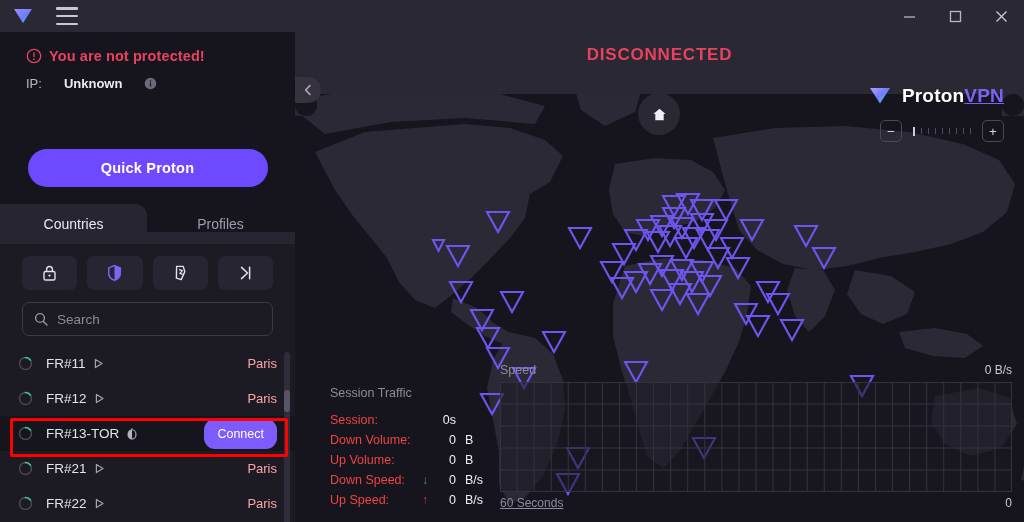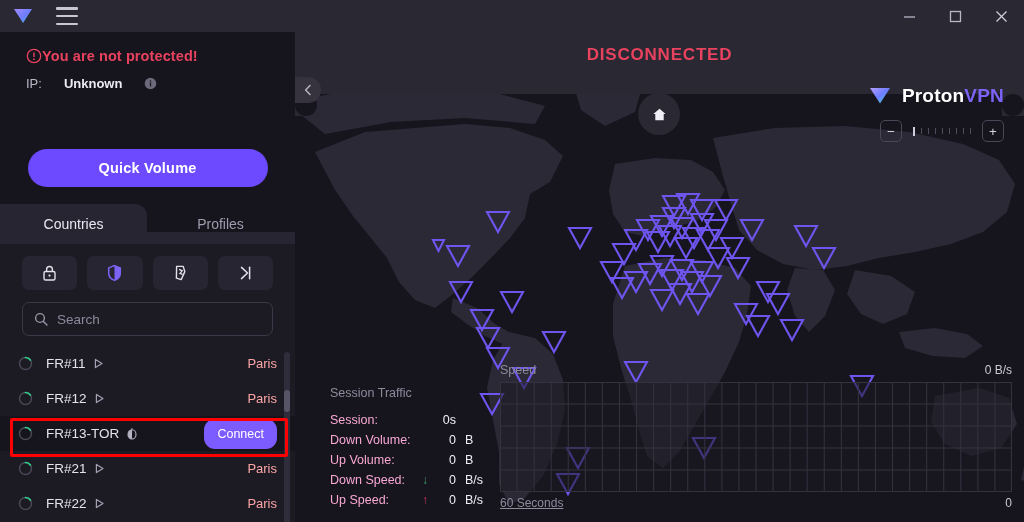--- a/index.html
+++ b/index.html
@@ -27,21 +27,21 @@
   #winctrls { margin-left: auto; display: flex; height: 32px; }
   .wc { width: 46px; height: 32px; display:flex; align-items:center; justify-content:center; cursor:pointer; }
   .wc svg { display:block; }
 
   
   #sidebar {
     position: absolute; left: 0; top: 32px; width: 295px; height: 490px;
     background: #1c1b24; overflow: hidden;
   }
   #status-block { padding: 16px 0 0 26px; height: 100px; background:#16151d; }
-  #status-line { display: flex; align-items: center; }
+  #status-line { display: flex; align-items: center; gap: 7px; }
   #warn-icon { width: 16px; height: 16px; flex: none; }
   #status-text { color: #e8425f; font-size: 14.5px; font-weight: bold; letter-spacing: .1px; }
   #ip-line { display: flex; align-items: center; gap: 22px; margin-top: 12px; }
   #ip-label { color: #b9b7c6; font-size: 13px; }
   #ip-value { color: #ecebf2; font-size: 13px; font-weight: bold; }
   #info-icon { width: 13px; height: 13px; flex: none; }
 
   #qc-wrap { background:#16151d; height: 72px; display:flex; align-items:center; justify-content:center; }
   #quick-connect {
     width: 240px; height: 38px; border-radius: 19px;
@@ -149,41 +149,41 @@
     display:flex; align-items:center; justify-content:center; cursor:pointer;
   }
 
   
   #logo-row {
     position:absolute; right: 20px; top: 50px; z-index: 9;
     display:flex; align-items:center; gap: 8px;
   }
   #logo-text { font-size: 19px; font-weight: bold; letter-spacing:.2px; }
   #logo-text .p { color: #ffffff; }
-  #logo-text .v { color: #7d63f5; }
+  #logo-text .v { color: #7d63f5; text-decoration: underline; }
   #zoom-row {
     position:absolute; right: 20px; top: 88px; z-index: 9;
     display:flex; align-items:center; gap: 5px;
   }
   .zbtn {
     width: 22px; height: 22px; border: 1px solid #4a4857; border-radius: 5px;
     background: transparent; color: #d6d5df; cursor:pointer;
     display:flex; align-items:center; justify-content:center;
   }
   #zoom-track { display:flex; align-items:center; gap: 6px; padding: 0 6px; }
   .ztick { width: 1px; height: 6px; background: #4e4c5b; }
   .ztick.on { background: #cfcddb; height: 9px; width: 2px; }
 
   
   #traffic {
     position:absolute; left: 35px; bottom: 12px; width: 175px; z-index: 6;
   }
   #traffic-title { color: #8d8b9c; font-size: 12.5px; margin-bottom: 10px; margin-top: 12px; }
   .trow { display: grid; grid-template-columns: 92px 12px 22px 30px; align-items:center; height: 20px; }
-  .tlabel { color: #f9a8d4; font-size: 12.5px; }
+  .tlabel { color: #ef4444; font-size: 12.5px; }
   .tarrow { font-size: 12px; line-height: 1; }
   .tval { color: #efeef5; font-size: 12.5px; text-align: right; }
   .tunit { color: #efeef5; font-size: 12.5px; padding-left: 9px; }
   .down { color: #3f9e6c; }
   .up { color: #c8365a; }
 
   
   #chart-wrap { position:absolute; left: 205px; bottom: 12px; right: 12px; z-index: 6; }
   #chart-top { display:flex; justify-content:space-between; align-items:baseline; margin-bottom: 5px; }
   #chart-title { color: #8d8b9c; font-size: 12.5px; }
@@ -252,21 +252,21 @@
         <span id="ip-value">Unknown</span>
         <svg id="info-icon" viewBox="0 0 14 14">
           <circle cx="7" cy="7" r="6.2" fill="#6c6a7a"></circle>
           <rect x="6.3" y="5.8" width="1.4" height="4.4" fill="#1c1b24"></rect>
           <rect x="6.3" y="3.5" width="1.4" height="1.5" fill="#1c1b24"></rect>
         </svg>
       </div>
     </div>
 
     <div id="qc-wrap">
-      <button id="quick-connect">Quick Volume</button>
+      <button id="quick-connect">Quick Proton</button>
     </div>
 
     <div id="tabs">
       <div id="tabs-fill"></div>
       <div class="tab" id="tab-countries">Countries</div>
       <div class="tab" id="tab-profiles">Profiles</div>
     </div>
 
     <div id="filters">
       <div class="filter-btn">

